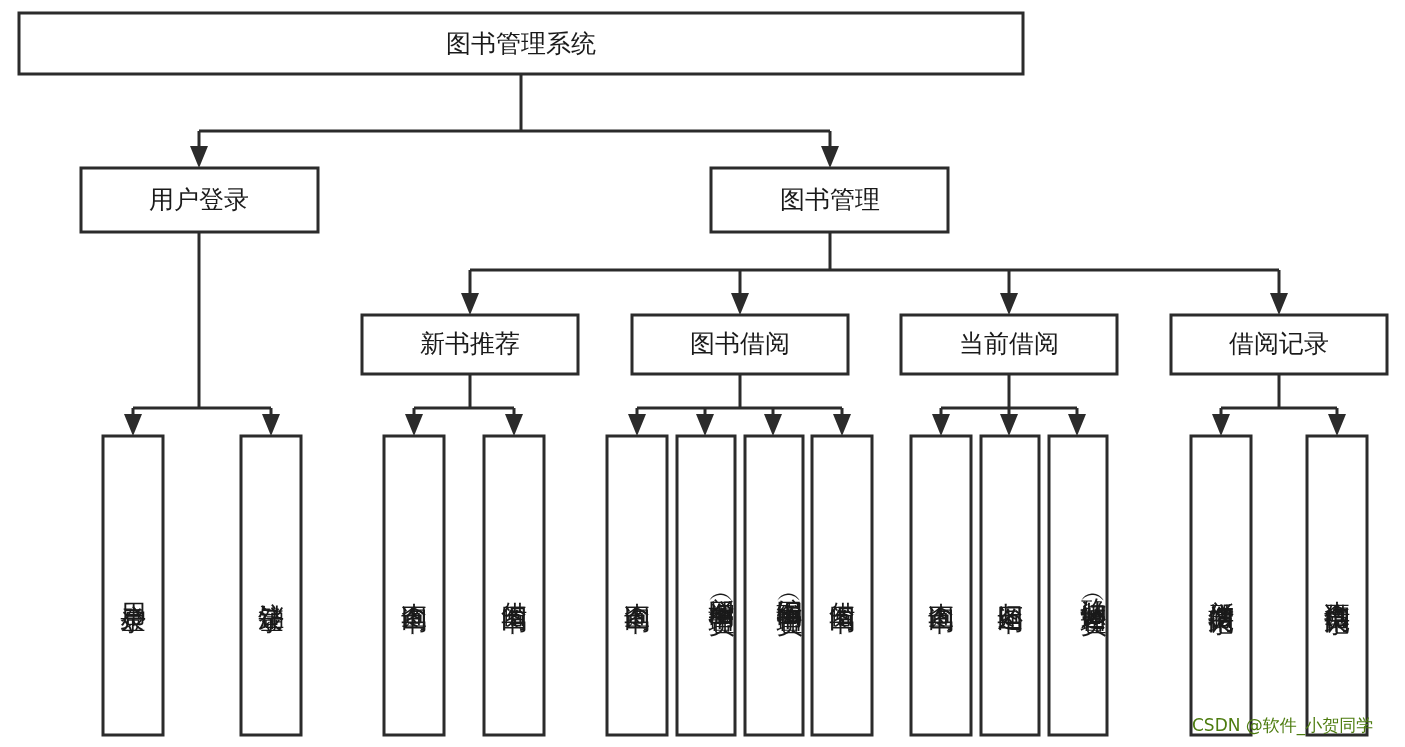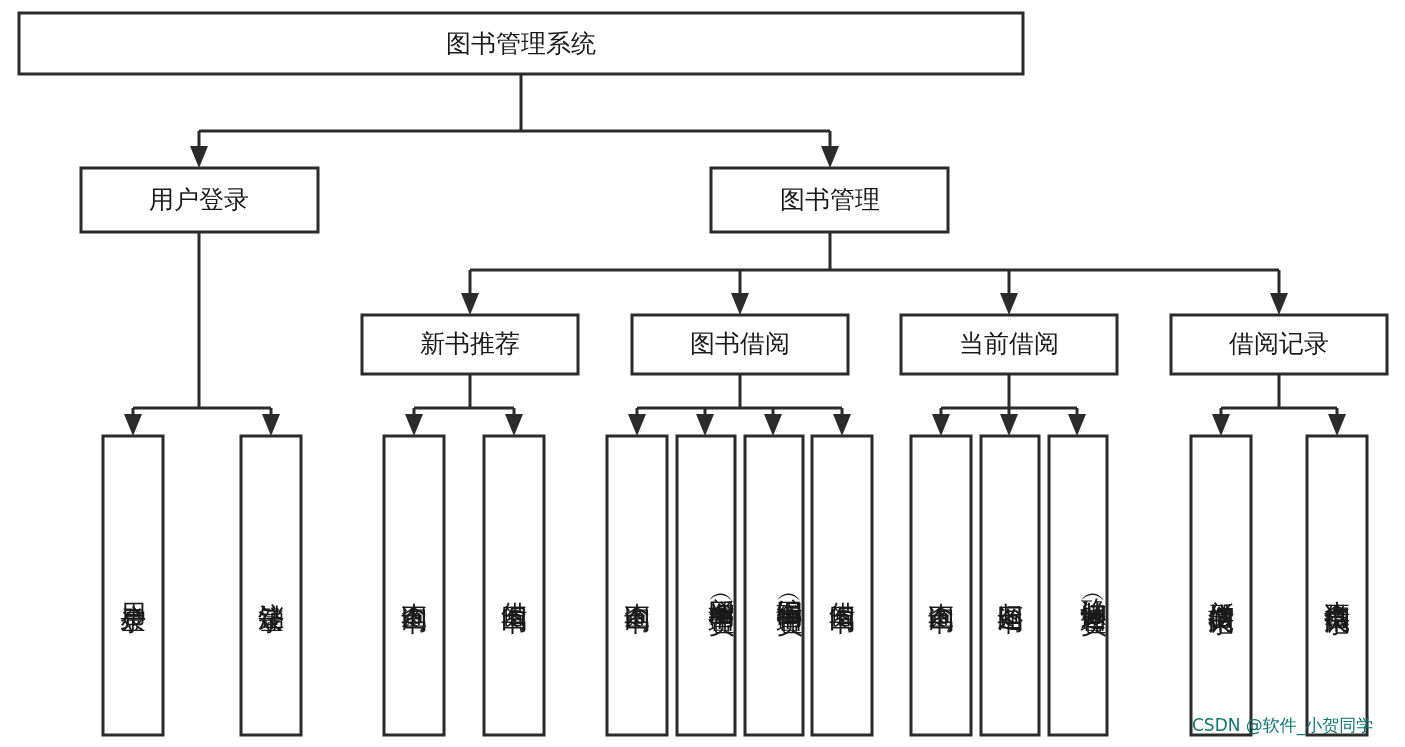--- a/index.html
+++ b/index.html
@@ -57,21 +57,21 @@
     text-align: center;
     white-space: nowrap;
     user-select: none;
   }
   .watermark {
     position: absolute;
     left: 1192px;
     top: 714px;
     font-family: "DejaVu Sans", "Liberation Sans", sans-serif;
     font-size: 17px;
-    color: #0f766e;
+    color: #4d7c0f;
     white-space: nowrap;
     user-select: none;
   }
 </style>
 </head>
 <body>
 
 <div id="diagram-root">
 
   <svg id="flowchart" viewBox="0 0 1405 747" xmlns="http://www.w3.org/2000/svg">

